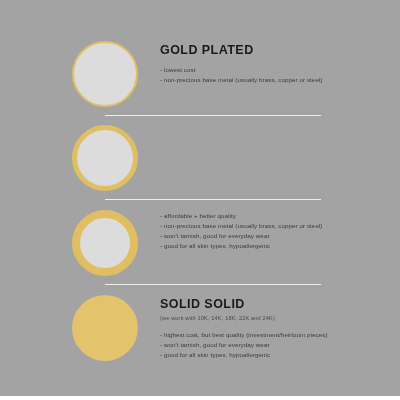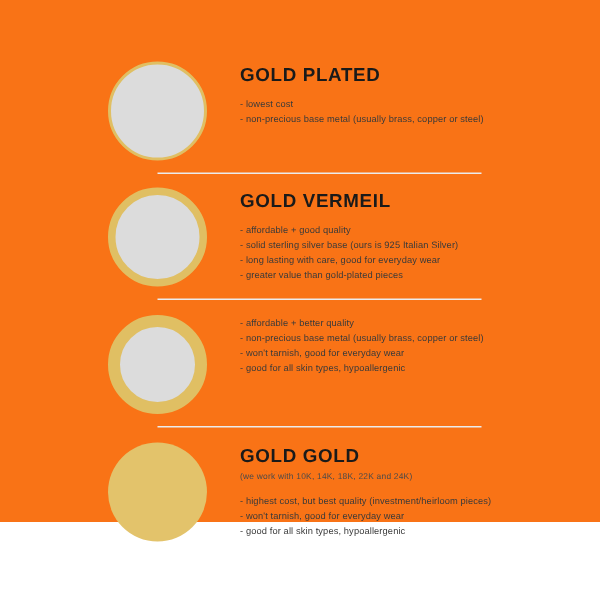--- a/index.html
+++ b/index.html
@@ -12,22 +12,22 @@
     width: 400px;
     height: 400px;
     overflow: hidden;
     font-family: "Liberation Sans", sans-serif;
     color: #231f20;
     -webkit-font-smoothing: antialiased;
   }
   .infographic {
     position: relative;
     width: 400px;
-    height: 348px;
-    background: #f97316;
+    height: 396px;
+    background: #a3a3a3;
   }
   .section {
     position: absolute;
     left: 0;
     width: 400px;
   }
   .sec-1 { top: 35px;  height: 80px; }
   .sec-2 { top: 119px; height: 80px; }
   .sec-3 { top: 204px; height: 80px; }
   .sec-4 { top: 289px; height: 85px; }
@@ -126,29 +126,20 @@
       </ul>
     </div>
   </div>
 
   <div class="divider div-1"></div>
 
   <div class="section sec-2">
     <div class="swatch-wrap">
       <div class="swatch ring-medium"></div>
     </div>
-    <div class="content">
-      <p class="heading">GOLD VERMEIL</p>
-      <ul class="bullets">
-        <li>- affordable + good quality</li>
-        <li>- solid sterling silver base (ours is 925 Italian Silver)</li>
-        <li>- long lasting with care, good for everyday wear</li>
-        <li>- greater value than gold-plated pieces</li>
-      </ul>
-    </div>
   </div>
 
   <div class="divider div-2"></div>
 
   <div class="section sec-3">
     <div class="swatch-wrap">
       <div class="swatch ring-thick"></div>
     </div>
     <div class="content">
       <ul class="bullets">
@@ -160,21 +151,21 @@
     </div>
   </div>
 
   <div class="divider div-3"></div>
 
   <div class="section sec-4">
     <div class="swatch-wrap">
       <div class="swatch solid"></div>
     </div>
     <div class="content">
-      <p class="heading">GOLD GOLD</p>
+      <p class="heading">SOLID SOLID</p>
       <p class="subheading">(we work with 10K, 14K, 18K, 22K and 24K)</p>
       <ul class="bullets">
         <li>- highest cost, but best quality (investment/heirloom pieces)</li>
         <li>- won't tarnish, good for everyday wear</li>
         <li>- good for all skin types, hypoallergenic</li>
       </ul>
     </div>
   </div>
 
 </div>

